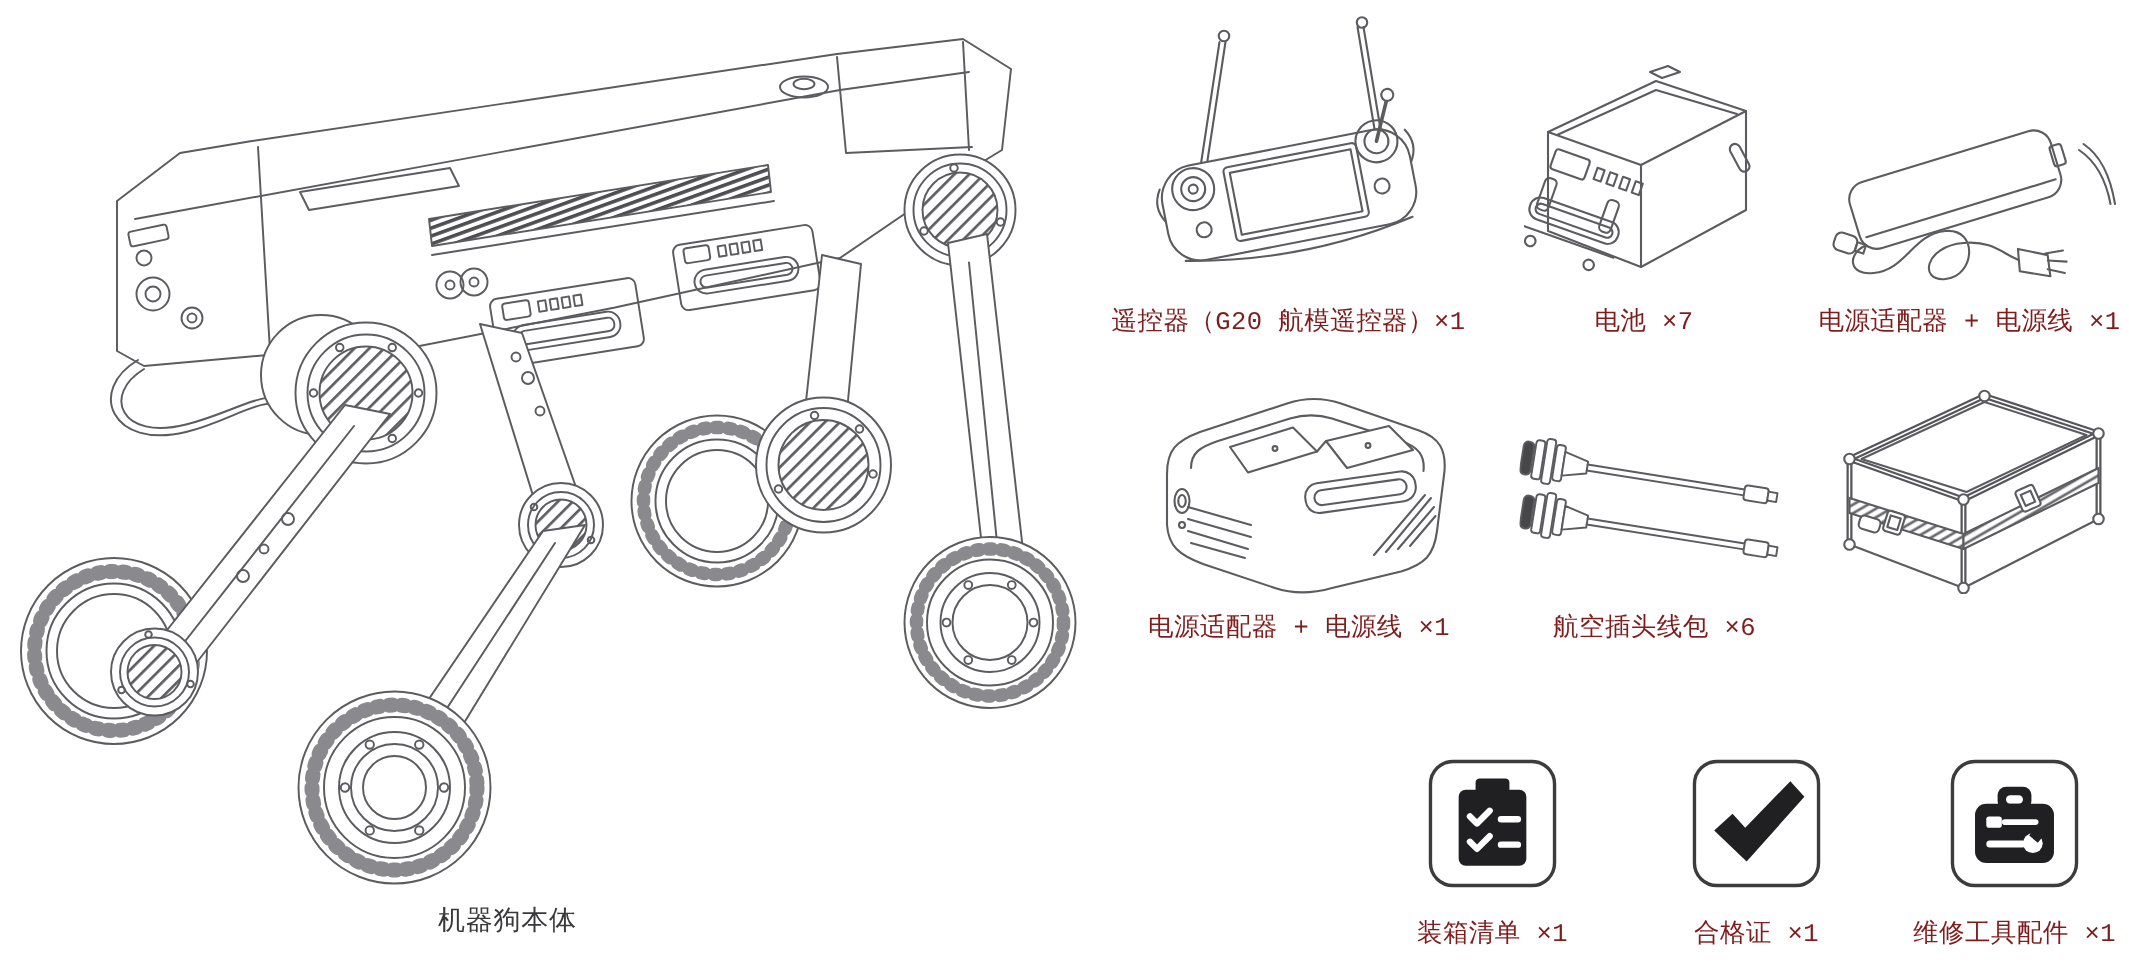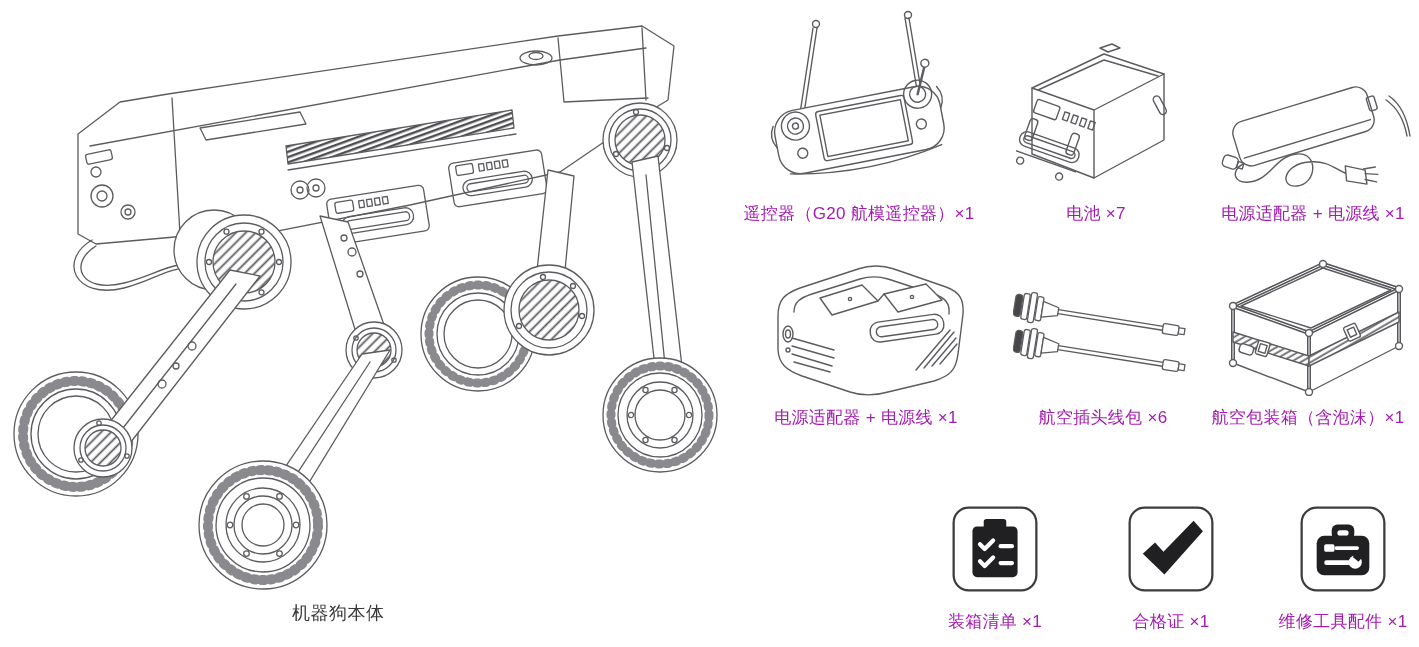--- a/index.html
+++ b/index.html
@@ -1,20 +1,20 @@
 <!DOCTYPE html>
 <html><head>
 <meta charset="utf-8">
 <style>
   html,body{margin:0;padding:0;background:#fff;}
   .canvas{position:relative;width:1419px;height:647px;background:#ffffff;overflow:hidden;
           font-family:"Liberation Sans","DejaVu Sans",sans-serif;}
   .item{position:absolute;display:flex;flex-direction:column;align-items:center;}
   .art{display:flex;align-items:flex-end;justify-content:center;}
-  .item-label{font-size:17px;color:#a21caf;text-align:center;white-space:nowrap;margin-top:8px;letter-spacing:.3px;}
+  .item-label{font-size:17px;color:#7f1d1d;text-align:center;white-space:nowrap;margin-top:8px;letter-spacing:.3px;font-family:Liberation Mono, monospace;}
   .figure-label{position:absolute;left:292px;top:601px;width:180px;text-align:left;
                 font-size:18px;color:#39393b;white-space:nowrap;letter-spacing:.5px;}
   
   .i-remote{left:749px;top:6px;width:220px}
   .i-battery{left:1011px;top:6px;width:170px}
   .i-adapter{left:1213px;top:6px;width:200px}
   .art-r1{height:188px}
   
   .i-dock{left:766px;top:252px;width:200px}
   .i-cables{left:1013px;top:252px;width:180px}
@@ -400,21 +400,20 @@
           <circle cx="30" cy="62" r="3.5" fill="#fff"></circle>
             <circle cx="120" cy="20" r="3.5" fill="#fff"></circle>
           <circle cx="196" cy="45" r="3.5" fill="#fff"></circle>
             <circle cx="106" cy="89" r="3.5" fill="#fff"></circle>
           <circle cx="30" cy="119" r="3.5" fill="#fff"></circle>
             <circle cx="106" cy="148" r="3.5" fill="#fff"></circle>
             <circle cx="196" cy="102" r="3.5" fill="#fff"></circle>
         </g>
       </svg>
     </div>
-    <div class="item-label">航空包装箱（含泡沫）×1</div>
   </div>
 
 
   <div class="item i-packlist row3">
     <div class="art art-r3">
       <svg width="94" height="94" viewBox="0 0 100 100">
         <g stroke="#3c3c3f" stroke-width="2.4" fill="none" stroke-linejoin="round">
           <rect x="6" y="6" width="88" height="88" rx="16" fill="#fff"></rect>
           <rect x="26" y="26" width="48" height="54" rx="5" fill="#202022" stroke="none"></rect>
           <rect x="38" y="18" width="24" height="12" rx="3" fill="#202022" stroke="none"></rect>

